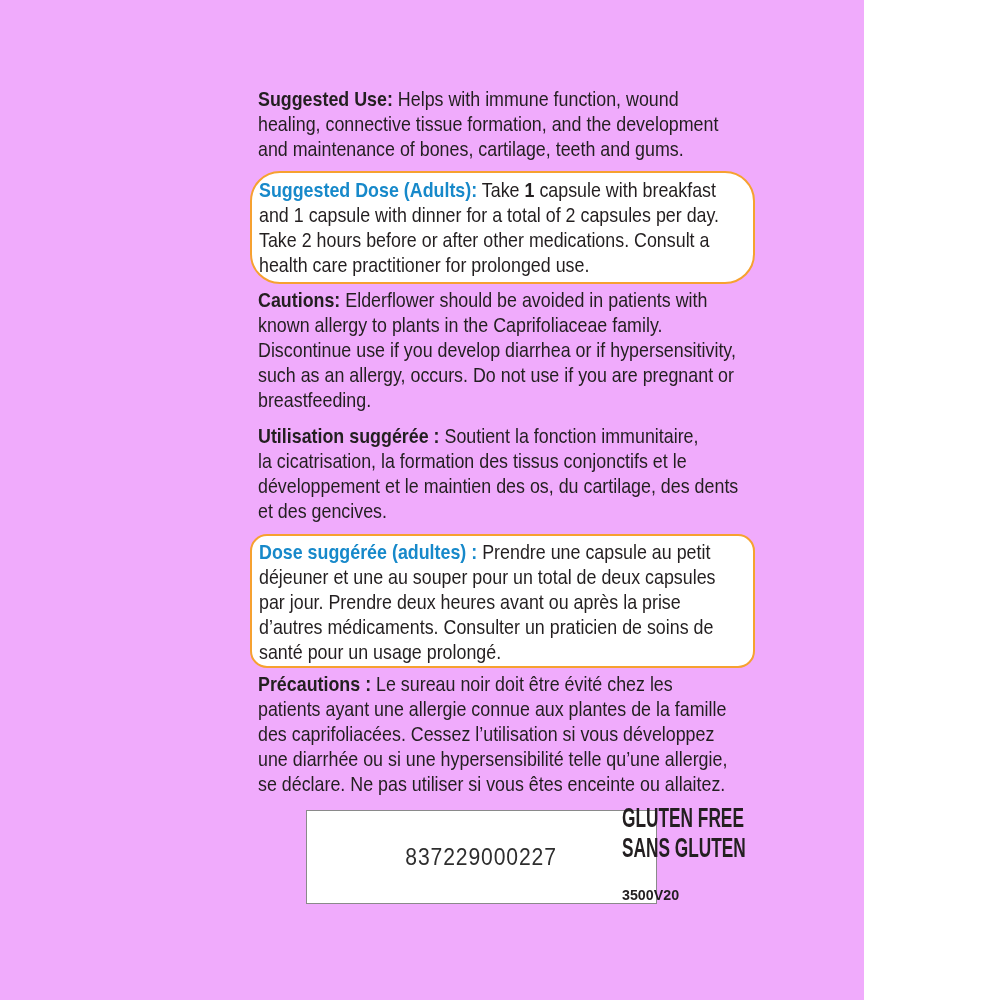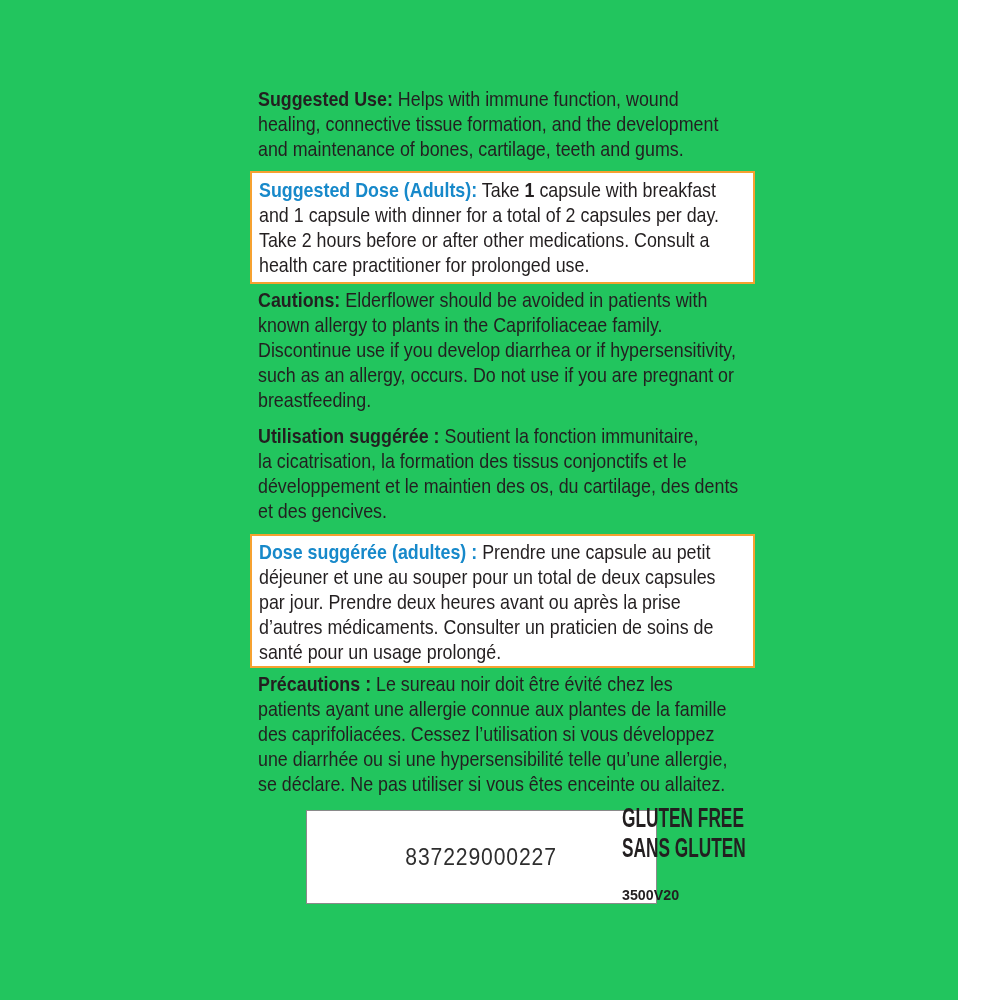--- a/index.html
+++ b/index.html
@@ -1,29 +1,29 @@
 <!DOCTYPE html>
 <html><head>
 <meta charset="utf-8">
 <style>
   html,body{margin:0;padding:0;background:#ffffff;}
-  .page{position:relative;width:958px;height:1000px;background:#22c55e;overflow:hidden;
+  .page{position:relative;width:864px;height:1000px;background:#f0abfc;overflow:hidden;
         font-family:"Liberation Sans",sans-serif;color:#231f20;}
   
   .sec{position:absolute;left:258px;width:620px;font-size:21px;line-height:25px;
        white-space:pre;transform:scaleX(0.85);transform-origin:0 0;}
   .hd{font-weight:bold;}
   .blue{color:#1789ca;}
   .bold{font-weight:bold;}
   .obox{position:absolute;left:250px;width:505px;border:2px solid #f6a130;
         box-sizing:border-box;background:#ffffff;}
   .obox .txt{font-size:21px;line-height:25px;white-space:pre;
              transform:scaleX(0.85);transform-origin:0 0;width:574px;}
-  #b1{top:171px;padding:4px 6px 5px 7px;}
-  #b2{top:534px;padding:3px 6px 2px 7px;}
+  #b1{top:171px;padding:4px 6px 5px 7px;border-radius:30px;}
+  #b2{top:534px;padding:3px 6px 2px 7px;border-radius:17px;}
   #s1{top:86px;}
   #s2{top:287px;}
   #s3{top:423px;}
   #s4{top:671px;}
   .barcode-box{position:absolute;left:262px;top:810px;width:351px;height:94px;
                border:1.5px solid #8a8a8a;box-sizing:border-box;background:#ffffff;
                display:flex;align-items:center;justify-content:center;margin-left:44px;}
   .barcode-num{font-size:24px;color:#2e2e2e;letter-spacing:1px;transform:scaleX(0.88);}
   .gluten{position:absolute;left:622px;top:803px;font-weight:bold;font-size:27px;
           line-height:30px;transform:scaleX(0.64);transform-origin:0 0;

